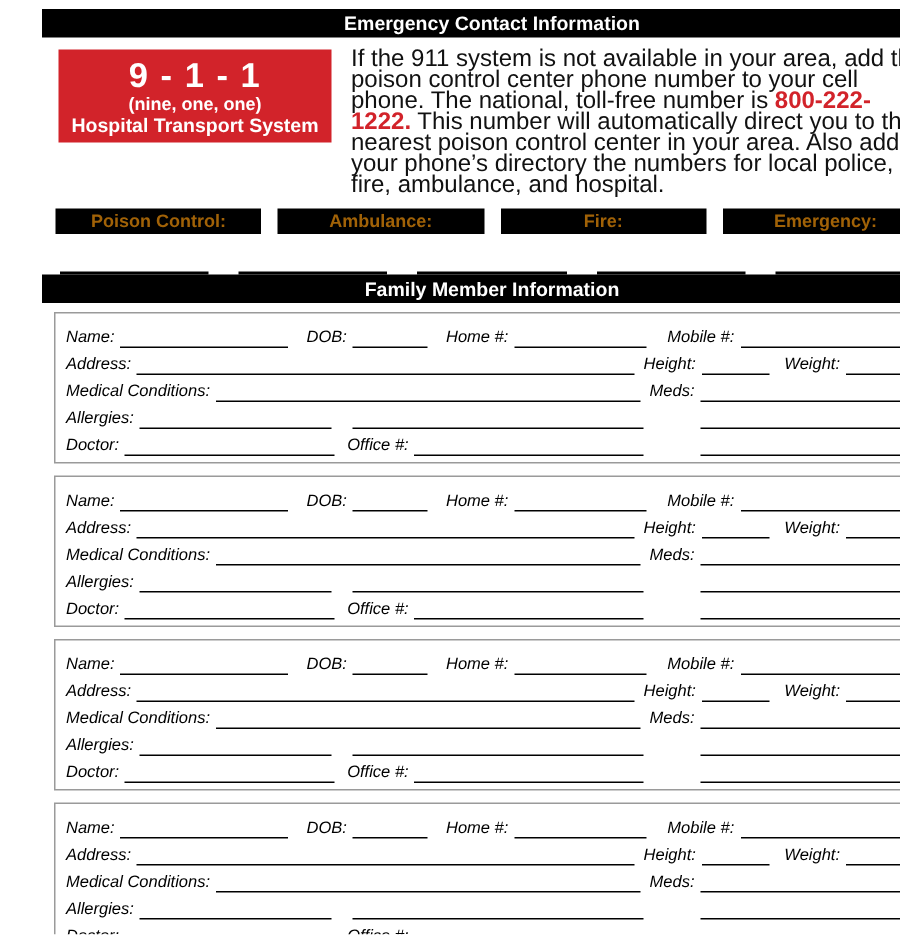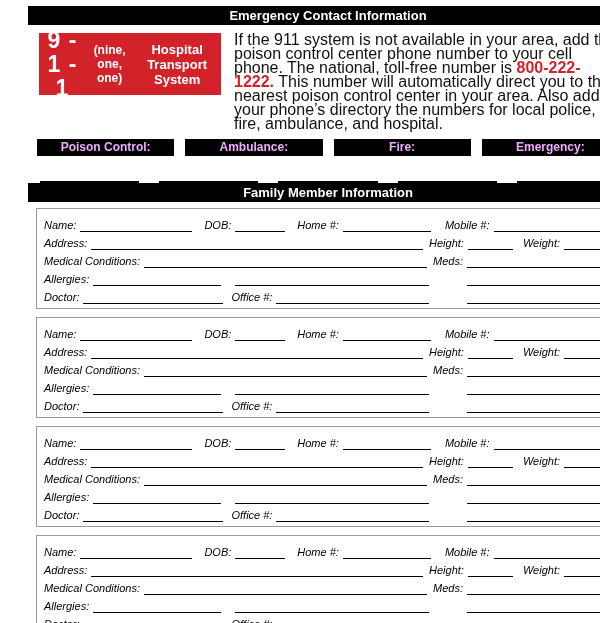--- a/index.html
+++ b/index.html
@@ -19,36 +19,36 @@
     width: 600px;
   }
   .bar-top { margin-top: 6px; }
   .bar-family { }
 
   
   .intro { display: flex; align-items: flex-start; margin: 8px 8px 0 11px; }
   .badge {
     width: 182px; height: 62px; flex: 0 0 182px;
     background: #d2232a; color: #fff;
-    display: flex; align-items: center; justify-content: center;
+    display: flex; flex-direction: column; align-items: center; justify-content: center;
     text-align: center; font-weight: bold;
   }
   .badge-number { font-size: 23px; line-height: 24px; letter-spacing: 1px; }
   .badge-sub { font-size: 12px; line-height: 14px; }
   .badge-cap { font-size: 13px; line-height: 15px; }
   .intro-text {
     flex: 1; margin: 0 0 0 13px; padding-top: 0;
     font-size: 16px; line-height: 14px; color: #111;
   }
   .phone { color: #d2232a; font-weight: bold; }
 
   
   .contact-row { display: flex; gap: 11px; margin: 8px 9px 0; }
   .contact-box {
-    flex: 1; background: #000; color: #f0abfc;
+    flex: 1; background: #000; color: #a16207;
     font-weight: bold; font-size: 12px; text-align: center;
     height: 17px; line-height: 17px;
   }
   .contact-lines { display: flex; gap: 20px; margin: 25px 12px 0; }
   .contact-line { flex: 1; height: 0; border-bottom: 2px solid #000; }
 
   
   .blocks { display: flex; flex-direction: column; gap: 8px; margin: 6px 8px 0; }
   .block { border: 1.5px solid #9a9a9a; background: #fff; padding: 5px 7px 4px; }
   .frow { display: flex; align-items: flex-end; height: 18px; font-size: 11px; }

